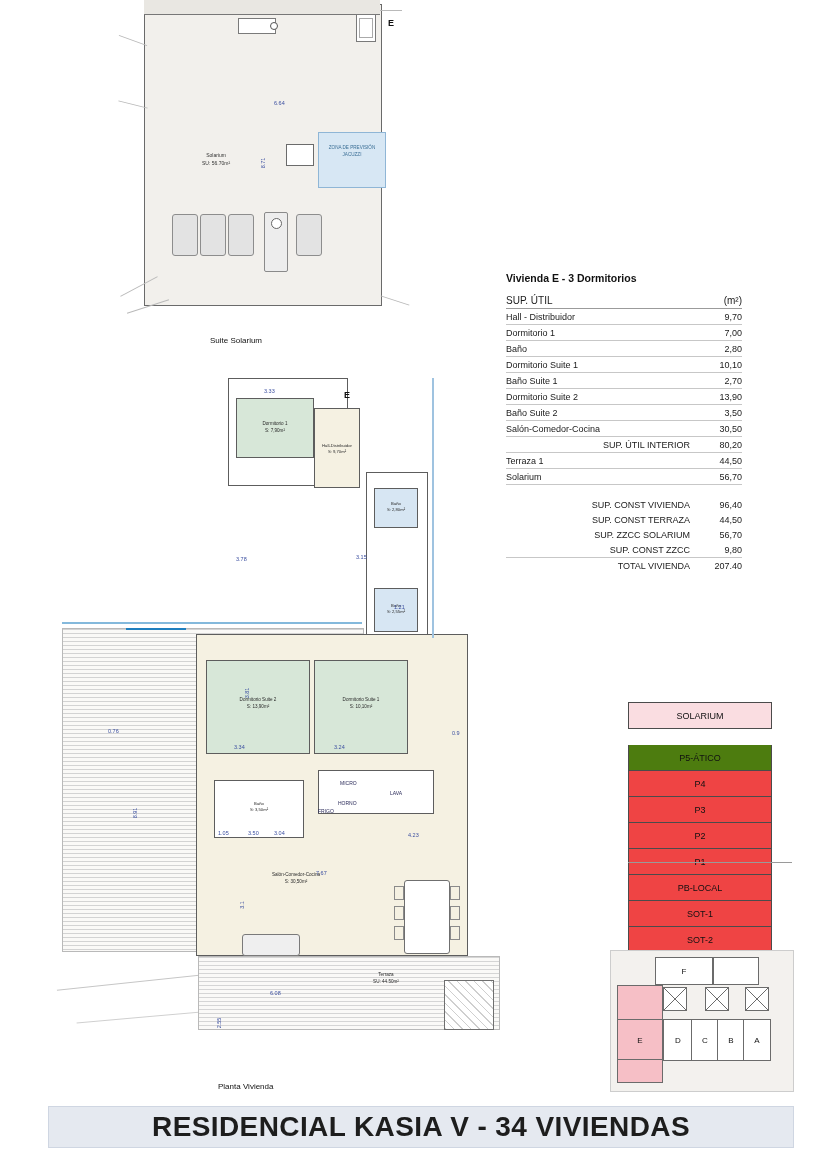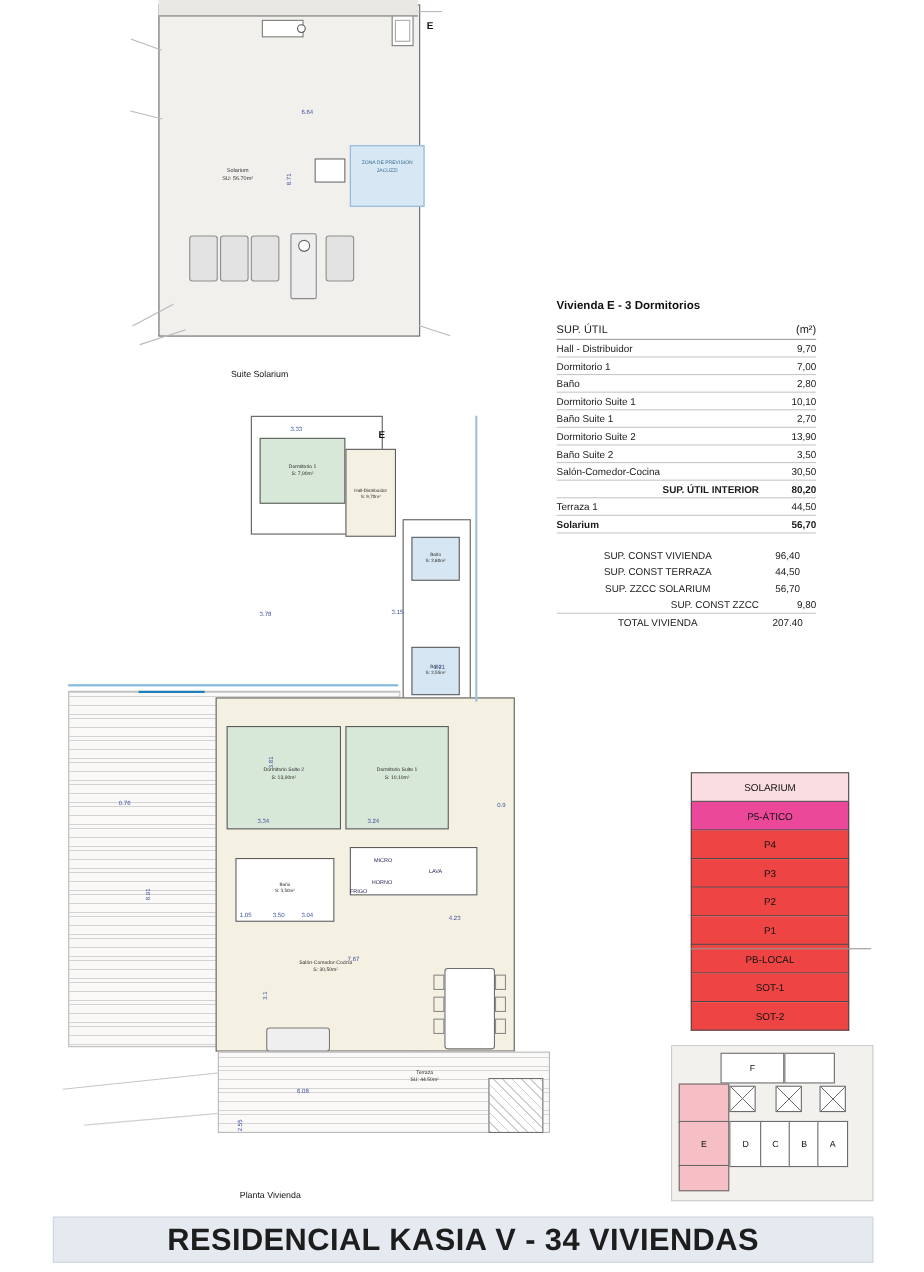--- a/index.html
+++ b/index.html
@@ -54,36 +54,36 @@
   .white{background:#ffffff;border:1.2px solid #5d5d5d;}
   .rlabel{position:absolute;font-size:4.6px;color:#2a2a2a;text-align:center;line-height:1.45;width:100%;}
   .viv-caption{position:absolute;left:162px;top:710px;font-size:8px;color:#111;}
 
   
   #info{position:absolute;left:506px;top:272px;width:244px;}
   #info h2{font-size:10.5px;margin:0 0 8px 0;font-weight:bold;color:#111;}
   table.areas{border-collapse:collapse;width:236px;font-size:9px;}
   table.areas td{padding:2.5px 0;border-bottom:1px solid #c7c7c7;color:#1a1a1a;}
   table.areas td.val{text-align:right;width:52px;}
-  table.areas tr.nb td{border-bottom:none;text-align:center;}
+  table.areas tr.nb td{border-bottom:none;}
   table.areas tr.head td{font-size:10px;border-bottom:1px solid #9b9b9b;}
   td.r{text-align:right;}
-  .b{font-weight:bold;}
+  .b{font-weight:normal;}
   .spacer td{height:7px;border-bottom:none;}
 
   
   #floors{position:absolute;left:628px;top:702px;width:144px;}
   .floor{
     height:25px;border:1px solid #4b4b4b;border-top:none;
     display:flex;align-items:center;justify-content:center;
     font-size:9px;background:#ef4444;color:#111;
   }
   .floor.first{border-top:1px solid #4b4b4b;}
   .floor.pink{background:#fadde1;}
-  .floor.sel{background:#ec4899;font-weight:normal;}
+  .floor.sel{background:#4d7c0f;font-weight:normal;margin-top:16px;}
   .floorline{position:absolute;left:0;top:160px;width:164px;height:1px;background:#9a9a9a;}
 
   
   #keyplan{position:absolute;left:610px;top:950px;width:182px;height:140px;background:#f3f1ee;border:1px solid #cdcdcd;}
   .kp-unit{position:absolute;border:1.2px solid #6b6b6b;background:#ffffff;font-size:8px;display:flex;align-items:center;justify-content:center;color:#111;}
   .kp-unit.hl{background:#f6bfc6;}
   .kp-shaft{position:absolute;border:1.2px solid #6b6b6b;background:#fff;}
   .kp-shaft:before,.kp-shaft:after{content:"";position:absolute;left:0;top:0;width:100%;height:100%;}
   .kp-shaft:before{background:linear-gradient(to top right,transparent 49%,#6b6b6b 49%,#6b6b6b 51%,transparent 51%);}
   .kp-shaft:after{background:linear-gradient(to bottom right,transparent 49%,#6b6b6b 49%,#6b6b6b 51%,transparent 51%);}

